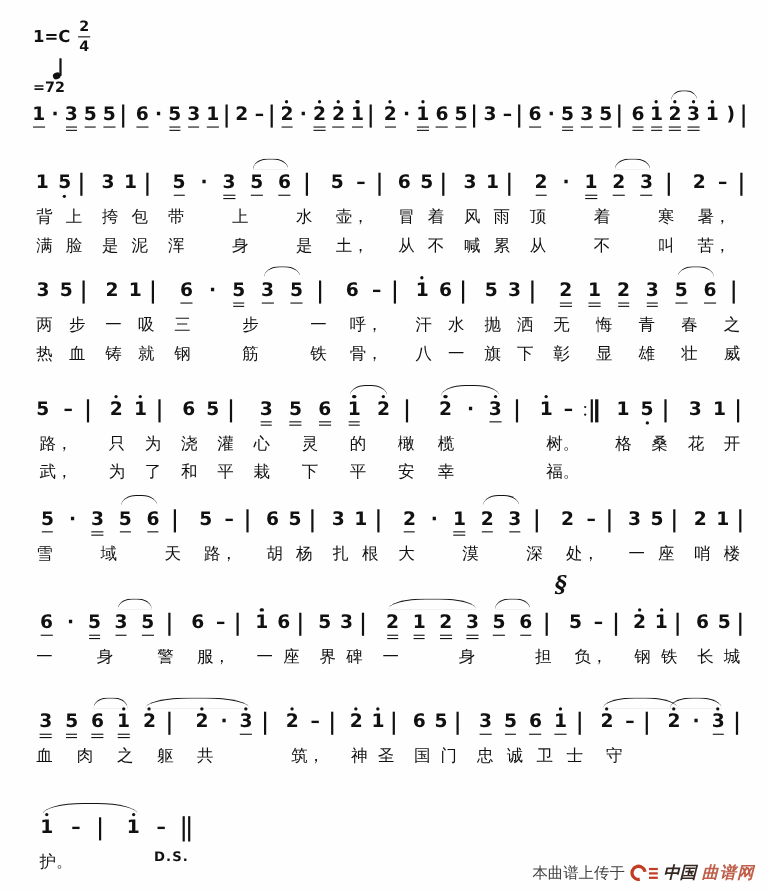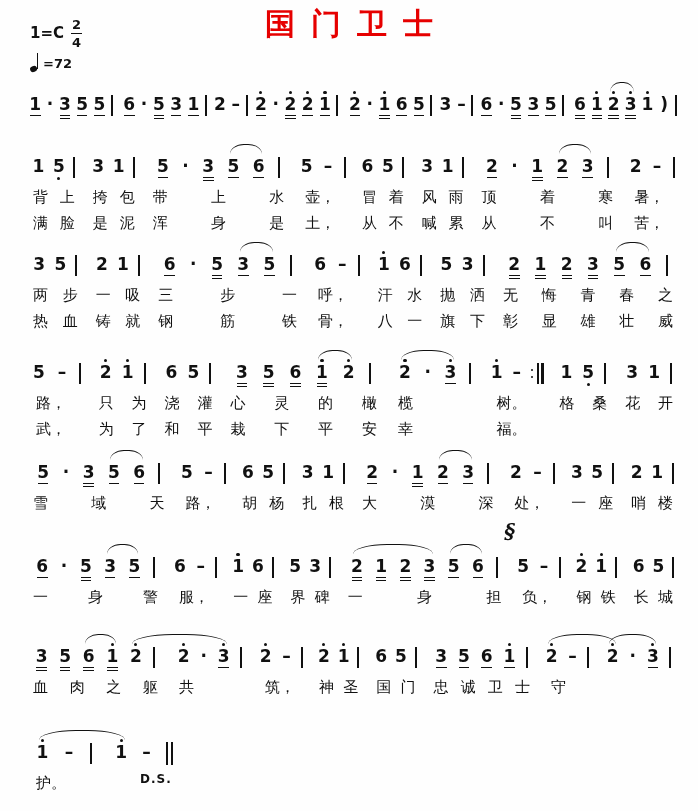--- a/index.html
+++ b/index.html
@@ -3,21 +3,21 @@
 <meta charset="utf-8">
 <style>
   html,body{margin:0;padding:0;background:#f6f6f6;}
   .page{position:relative;width:698px;height:811px;background:#fefefe;overflow:hidden;
         font-family:"DejaVu Sans",sans-serif;color:var(--note,#111);}
   
   .header{position:absolute;left:0;top:0;width:100%;height:84px;}
   .keysig{position:absolute;left:30px;top:18px;font-size:15px;font-weight:bold;display:flex;align-items:center;gap:7px;}
   .frac{display:inline-flex;flex-direction:column;align-items:center;line-height:1;font-size:13px;font-weight:bold;}
   .frac .fl{width:11px;height:1.5px;background:var(--note,#111);margin:1.5px 0;}
-  .tempo{position:absolute;left:30px;top:52px;font-size:13px;font-weight:bold;display:flex;align-items:flex-end;gap:2px;}
+  .tempo{position:absolute;left:30px;top:52px;font-size:13px;font-weight:bold;display:flex;align-items:flex-end;gap:2px;flex-direction:column;}
   .qnote{display:inline-block;position:relative;width:11px;height:19px;}
   .qnote::before{content:"";position:absolute;left:0;bottom:0;width:7px;height:5.5px;background:var(--note,#111);
                  border-radius:50%;transform:rotate(-20deg);}
   .qnote::after{content:"";position:absolute;left:6.5px;bottom:2px;width:1.6px;height:16px;background:var(--note,#111);}
   .title{position:absolute;top:4px;left:0;width:100%;text-align:center;font-size:30px;font-weight:bold;
          letter-spacing:16px;padding-left:16px;box-sizing:border-box;font-family:"DejaVu Serif",serif;}
   .credits{position:absolute;right:36px;top:24px;font-size:12.5px;line-height:1.65;font-weight:bold;}
   
   #sheet{position:absolute;left:24px;right:16px;top:84px;}
   .system{position:relative;}
@@ -69,21 +69,20 @@
       <span class="frac">
         <span>2</span>
         <span class="fl"></span>
         <span>4</span>
       </span>
     </div>
     <div class="tempo">
       <span class="qnote"></span>
       <span>=72</span>
     </div>
-    <div class="title" style="color: rgb(230, 0, 0);">国门卫士</div>
   </div>
 
   <div id="sheet">
       <div class="system" style="margin-top: 4px;">
         <div class="sysrow">
           <div class="mcol" style="flex-grow: 5;">
             <div class="m-notes">
               <span class="tok">
                 <span class="od"></span>
                 <span class="dg">1</span>
@@ -1804,13 +1803,26 @@
               </div>
             </div>
             <div class="lyr single"></div>
           </div>
         </div>
         <span class="ds" style="left: 108px; top: 36px; margin-left: 8px;">D.S.</span>
         <div class="slur" style="left: 14.9px; width: 85.95px; top: -6px;"></div>
       </div>
     </div>
 
+  <div class="footer">
+    <span class="up">本曲谱上传于</span>
+    <span class="logo">
+      <span class="cres"></span>
+      <span class="lines">
+          <i></i>
+          <i></i>
+          <i></i>
+        </span>
+    </span>
+    <span class="site1">中国</span>
+    <span class="site2">曲谱网</span>
+  </div>
 </div>
 
 </body></html>

